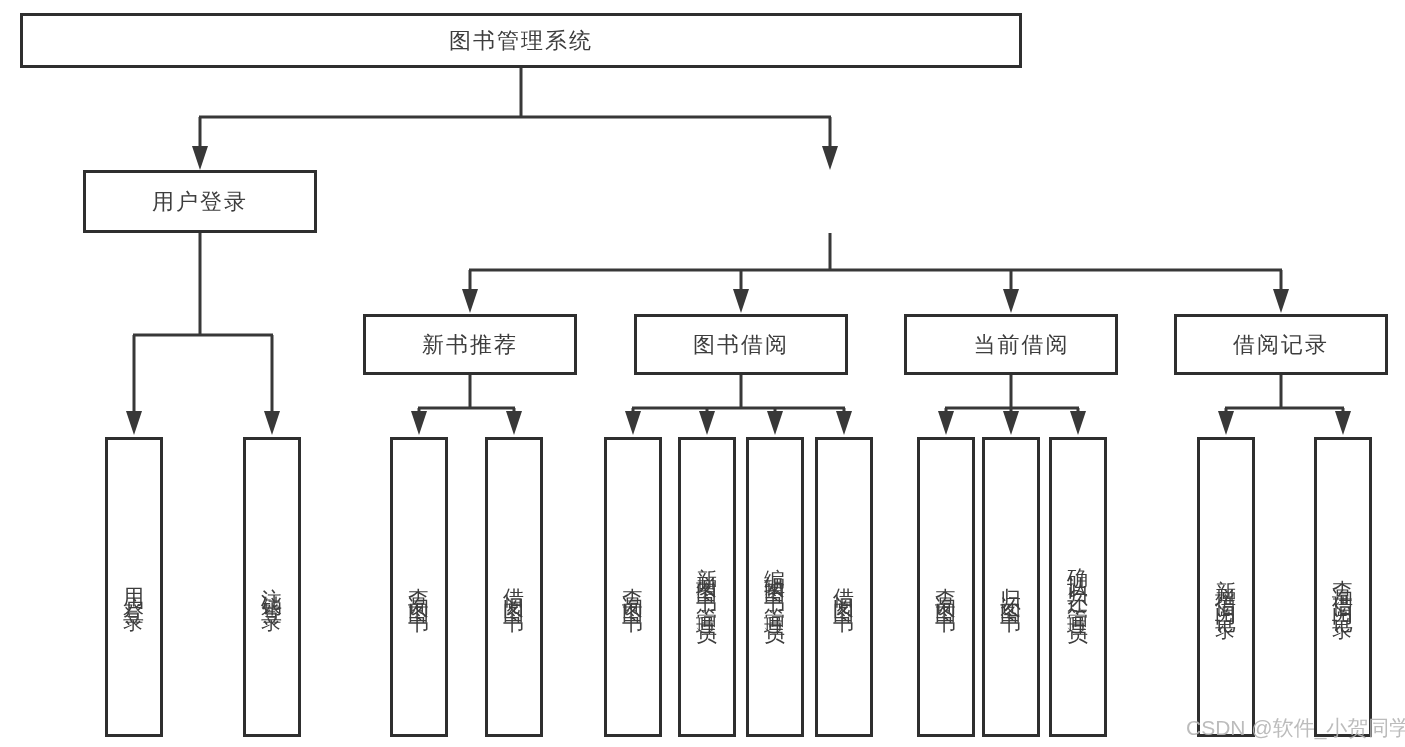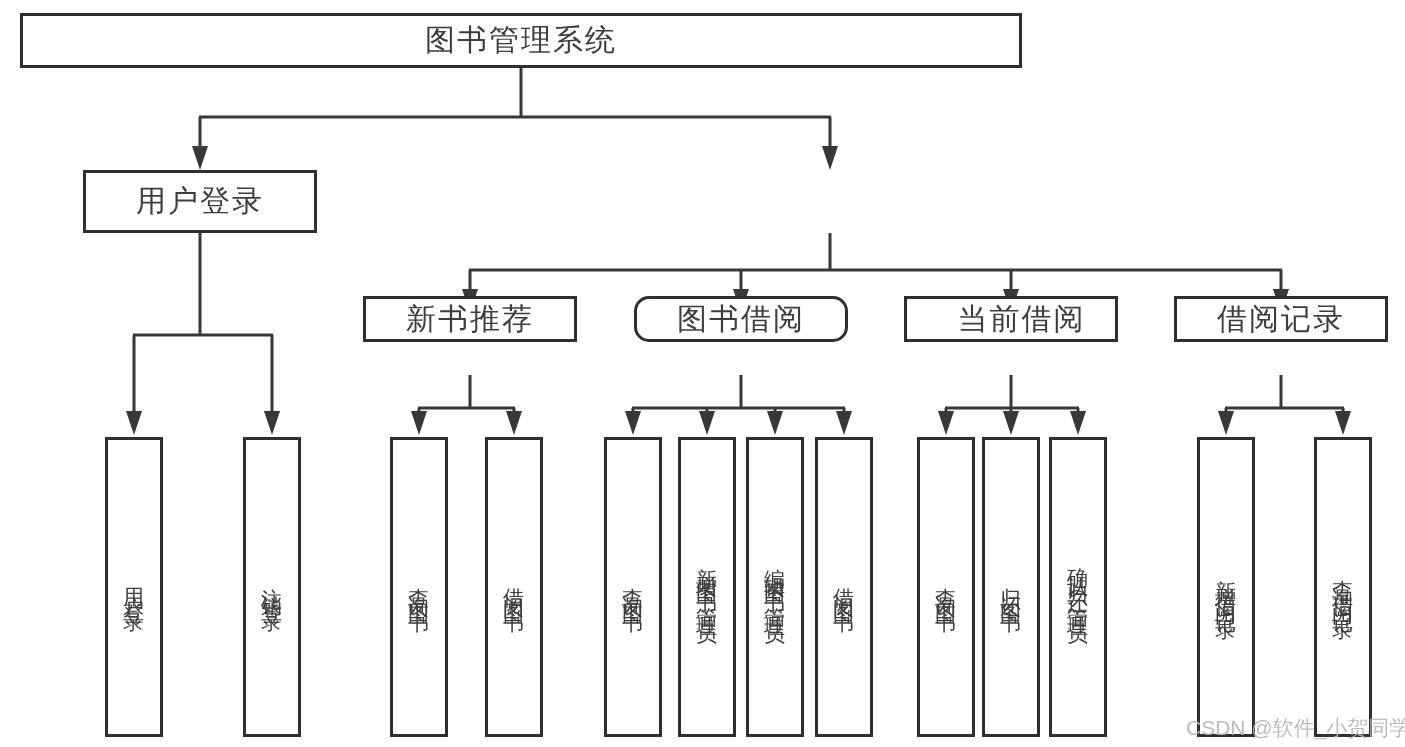--- a/index.html
+++ b/index.html
@@ -27,31 +27,31 @@
     position: absolute;
     box-sizing: border-box;
     border: 3px solid #2f2f2f;
     background: #ffffff;
     display: flex;
     align-items: center;
     justify-content: center;
     color: #3d3d3d;
   }
   .node .lbl {
-    font-size: 30px;
+    font-size: 22px;
     letter-spacing: 2px;
     white-space: nowrap;
   }
   .root-node   { left: 20px;  top: 13px;  width: 1002px; height: 55px; }
   .l2-node     { top: 170px; width: 234px; height: 63px; }
   .l2-a        { left: 83px; }
   .l2-b        { left: 712px; }
-  .l3-node     { top: 296px; width: 214px; height: 46px; }
+  .l3-node     { top: 314px; width: 214px; height: 61px; }
   .l3-a { left: 363px; }
-  .l3-b { left: 634px; border-radius: 15px; }
+  .l3-b { left: 634px; }
   .l3-c { left: 904px; padding-left: 21px; }
   .l3-d { left: 1174px; }
   .leaf {
     top: 437px;
     width: 58px;
     height: 300px;
   }
   .leaf .lbl {
     writing-mode: vertical-rl;
     font-size: 21px;

